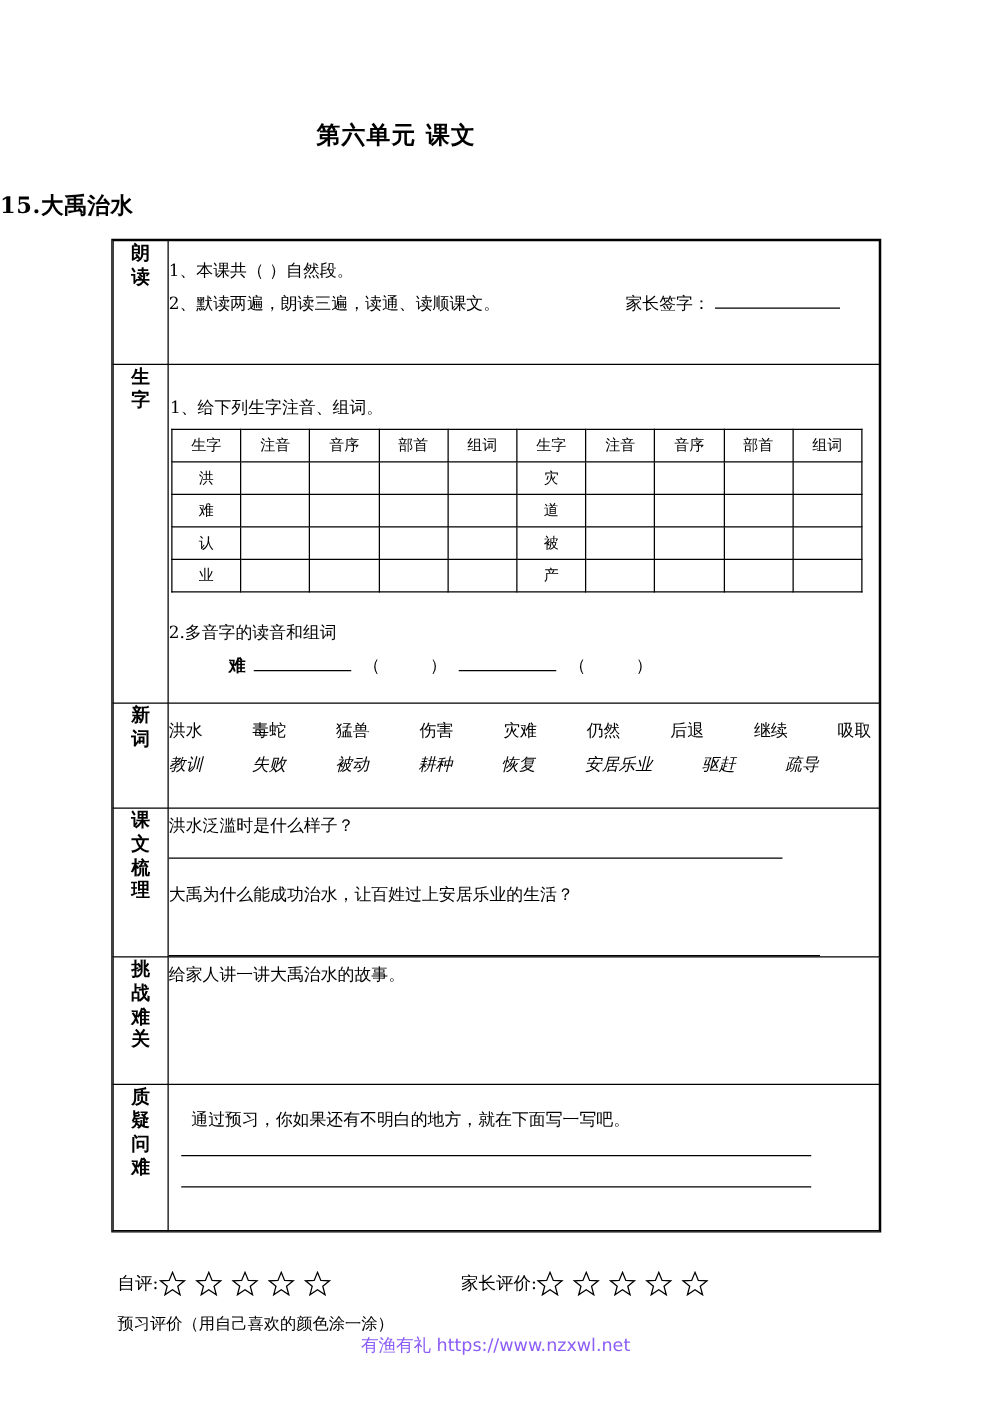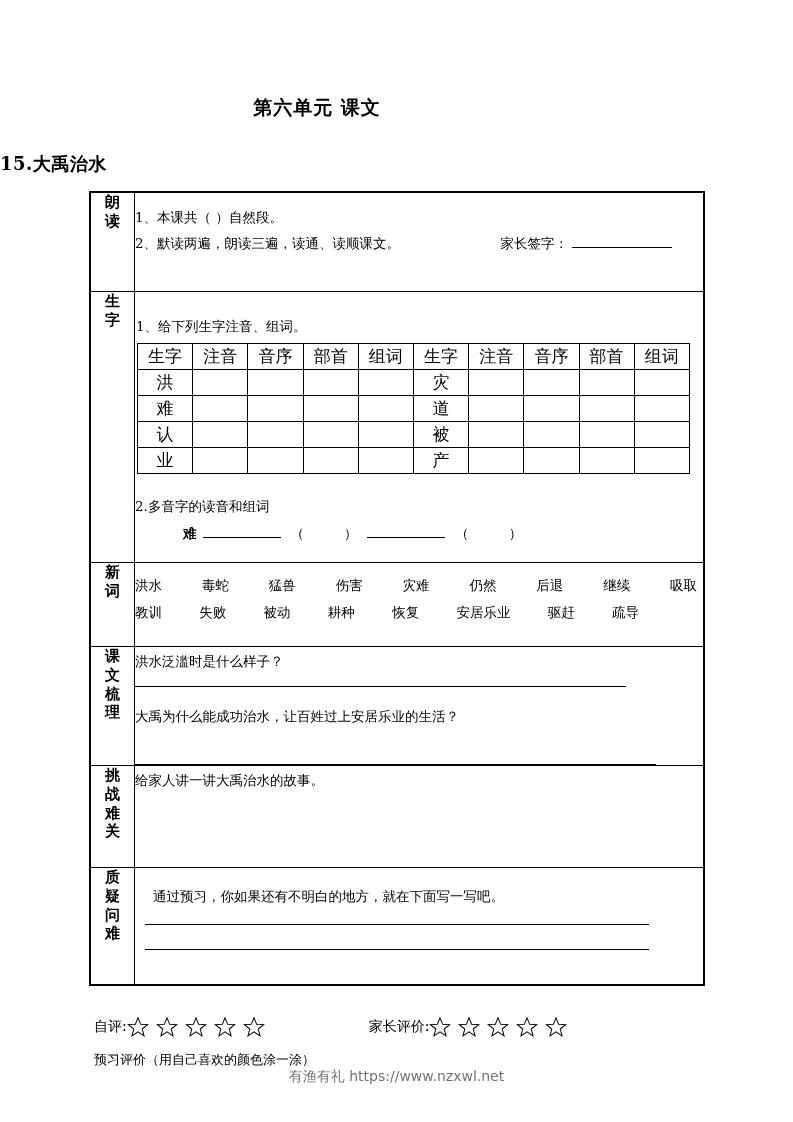--- a/index.html
+++ b/index.html
@@ -101,21 +101,21 @@
   table.chars {
     width: 553px;
     border-collapse: collapse;
     table-layout: fixed;
     margin: 0 0 0 2px;
   }
   table.chars td, table.chars th {
     border: 1px solid #000;
     height: 25px;
     text-align: center;
-    font-size: 17px;
+    font-size: 12px;
     font-weight: normal;
     padding: 0;
     line-height: 25px;
     margin-top: 22px;
   }
   .polyphone-head { font-size: 13.5px; margin: 20px 0 0 0; }
   .polyphone-row {
     font-size: 13.5px;
     margin: 2px 0 6px 48px;
     white-space: nowrap;
@@ -125,21 +125,21 @@
   .pp-paren { display: inline-block; width: 74px; text-align: center; }
 
   
   .words-row {
     display: flex;
     justify-content: space-between;
     font-size: 13.5px;
     line-height: 2.0;
     padding-right: 6px;
   }
-  .words-row.second { padding-right: 64px; }
+  .words-row.second { padding-right: 48px; font-style: italic; }
 
   
   .rule {
     border-bottom: 1px solid #000;
     height: 0;
   }
 
   
   .eval {
     position: absolute;
@@ -162,21 +162,21 @@
   .star-gap { width: 7px; }
   .parent-eval { margin-left: 104px; display: flex; align-items: center; }
 
   .watermark {
     position: absolute;
     left: 0;
     top: 1068px;
     width: 793px;
     text-align: center;
     font-size: 14px;
-    color: #737373;
+    color: #8b5cf6;
     font-family: "DejaVu Sans", "Liberation Sans", sans-serif;
   }
 </style>
 </head>
 <body>
 
 <div class="page">
 
   <div class="doc-title">第六单元  课文</div>
   <div class="doc-subtitle">15.大禹治水</div>

